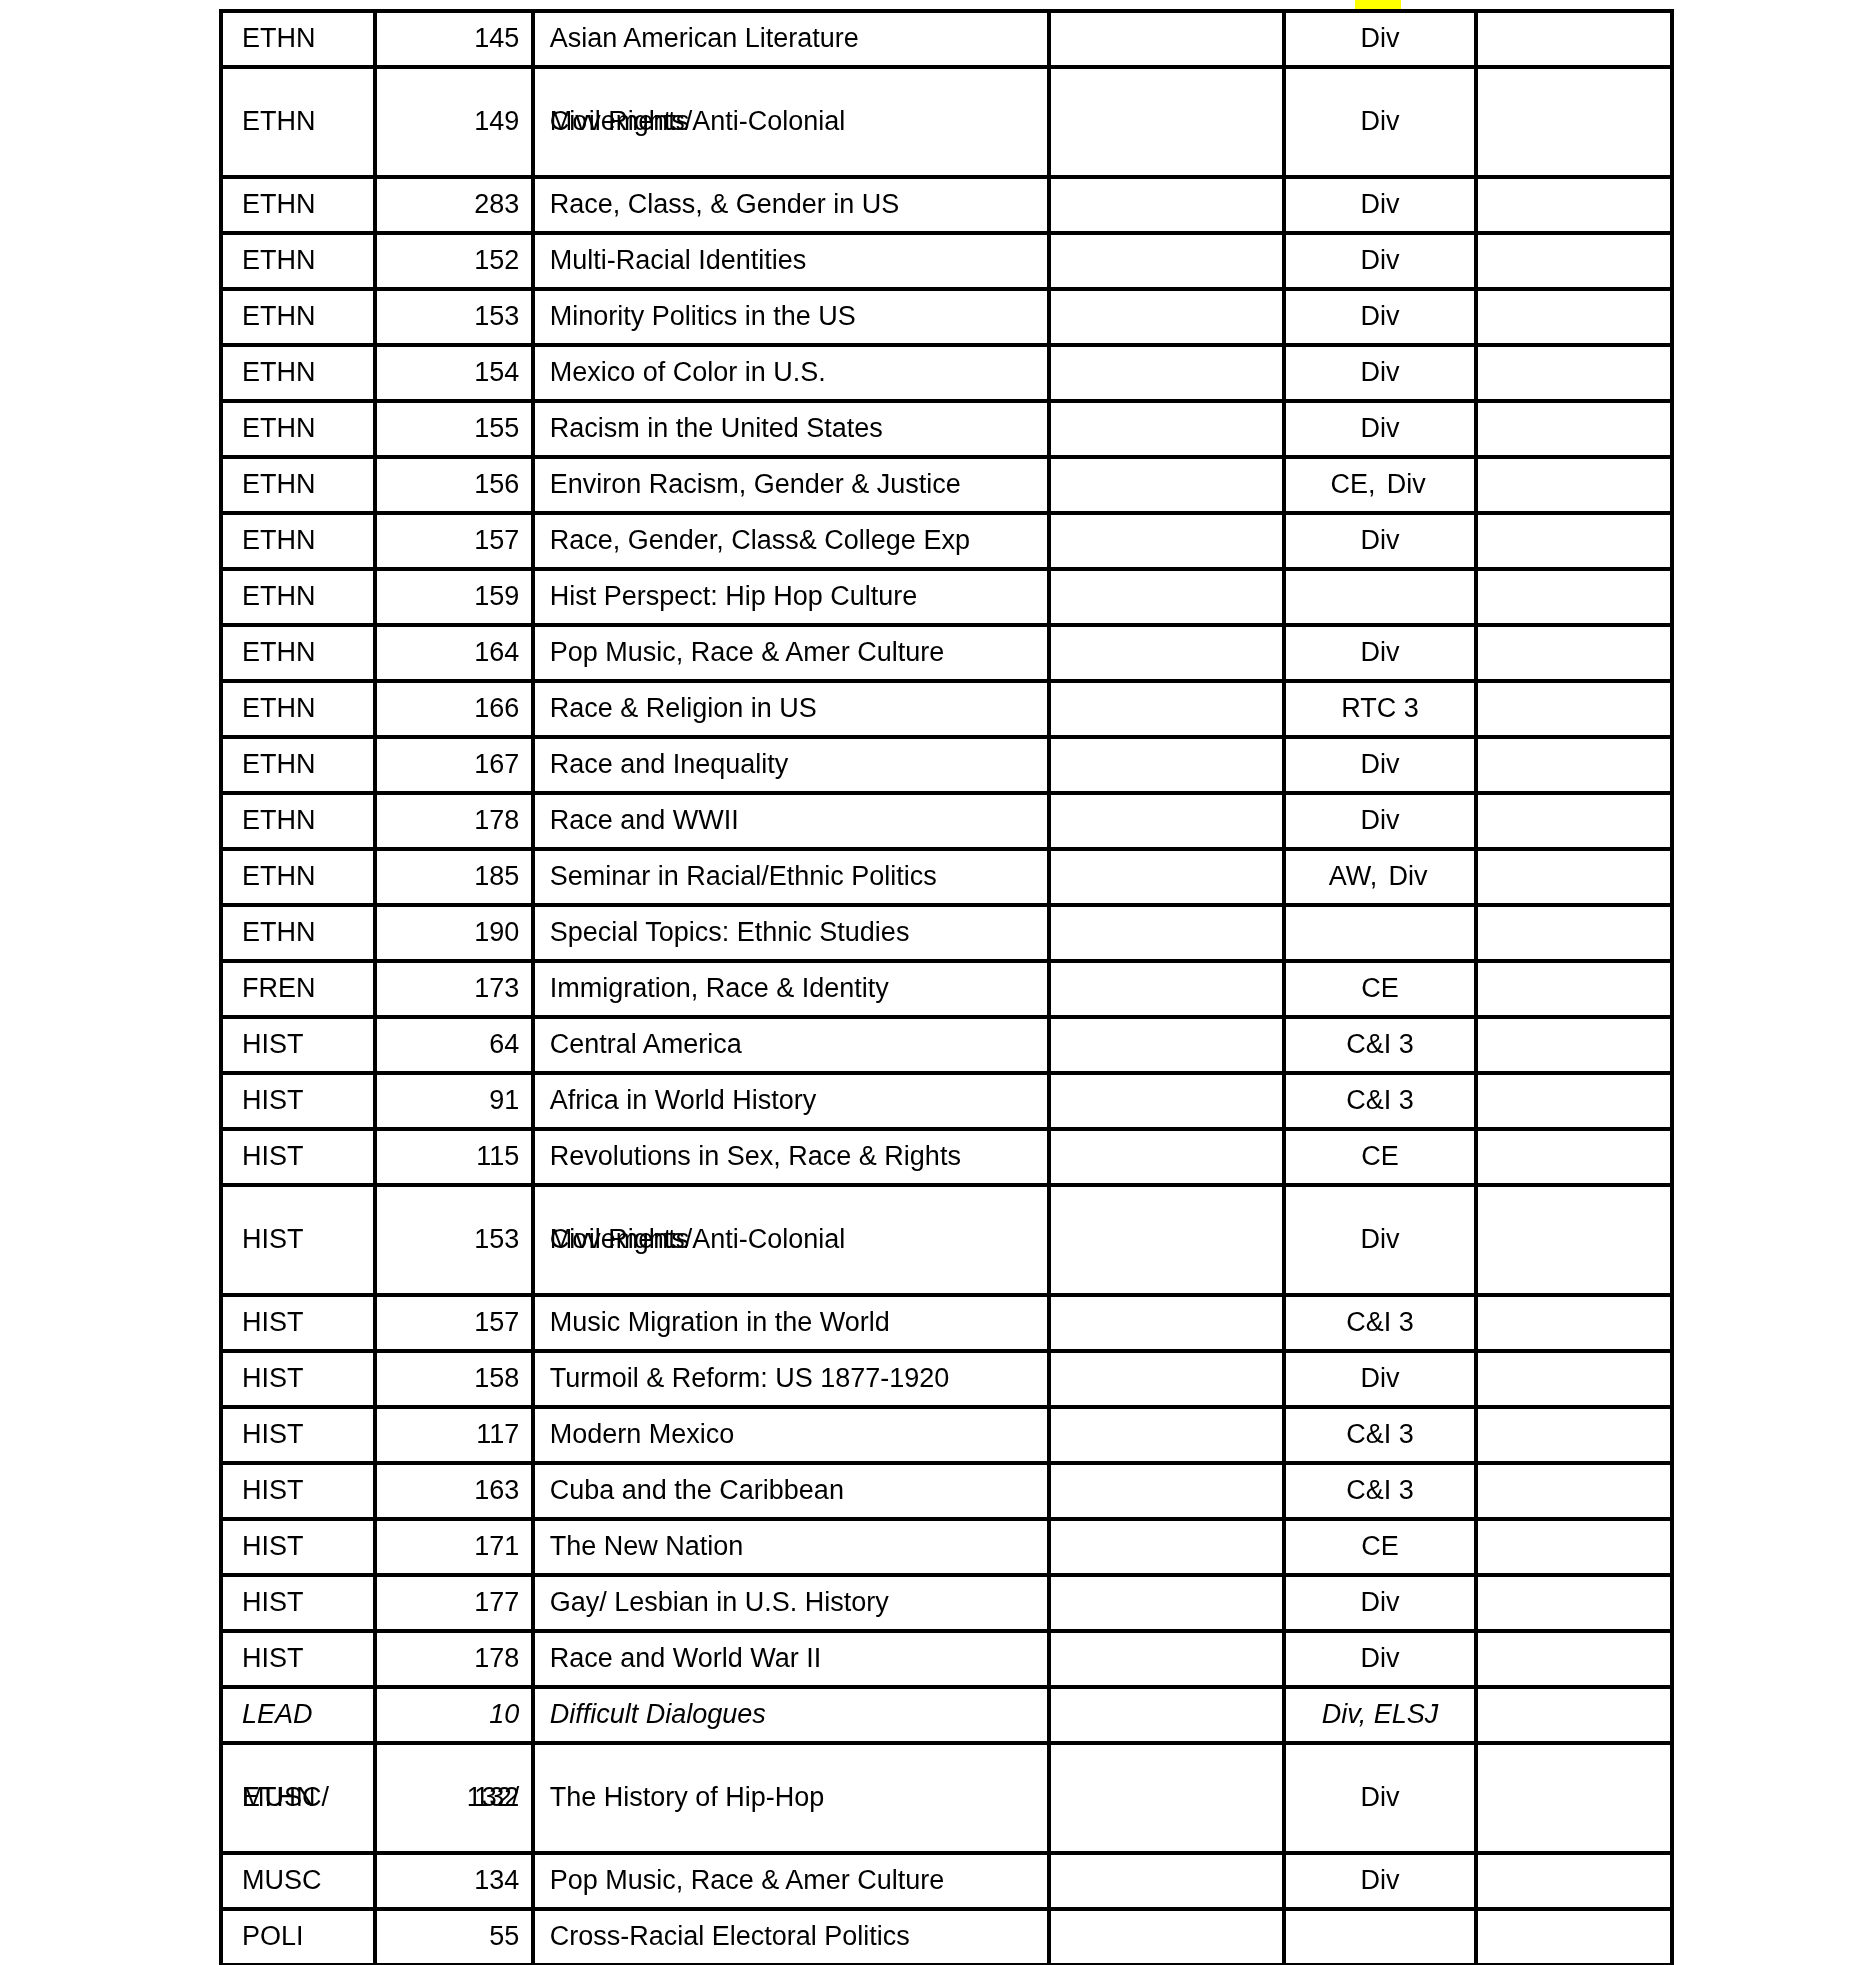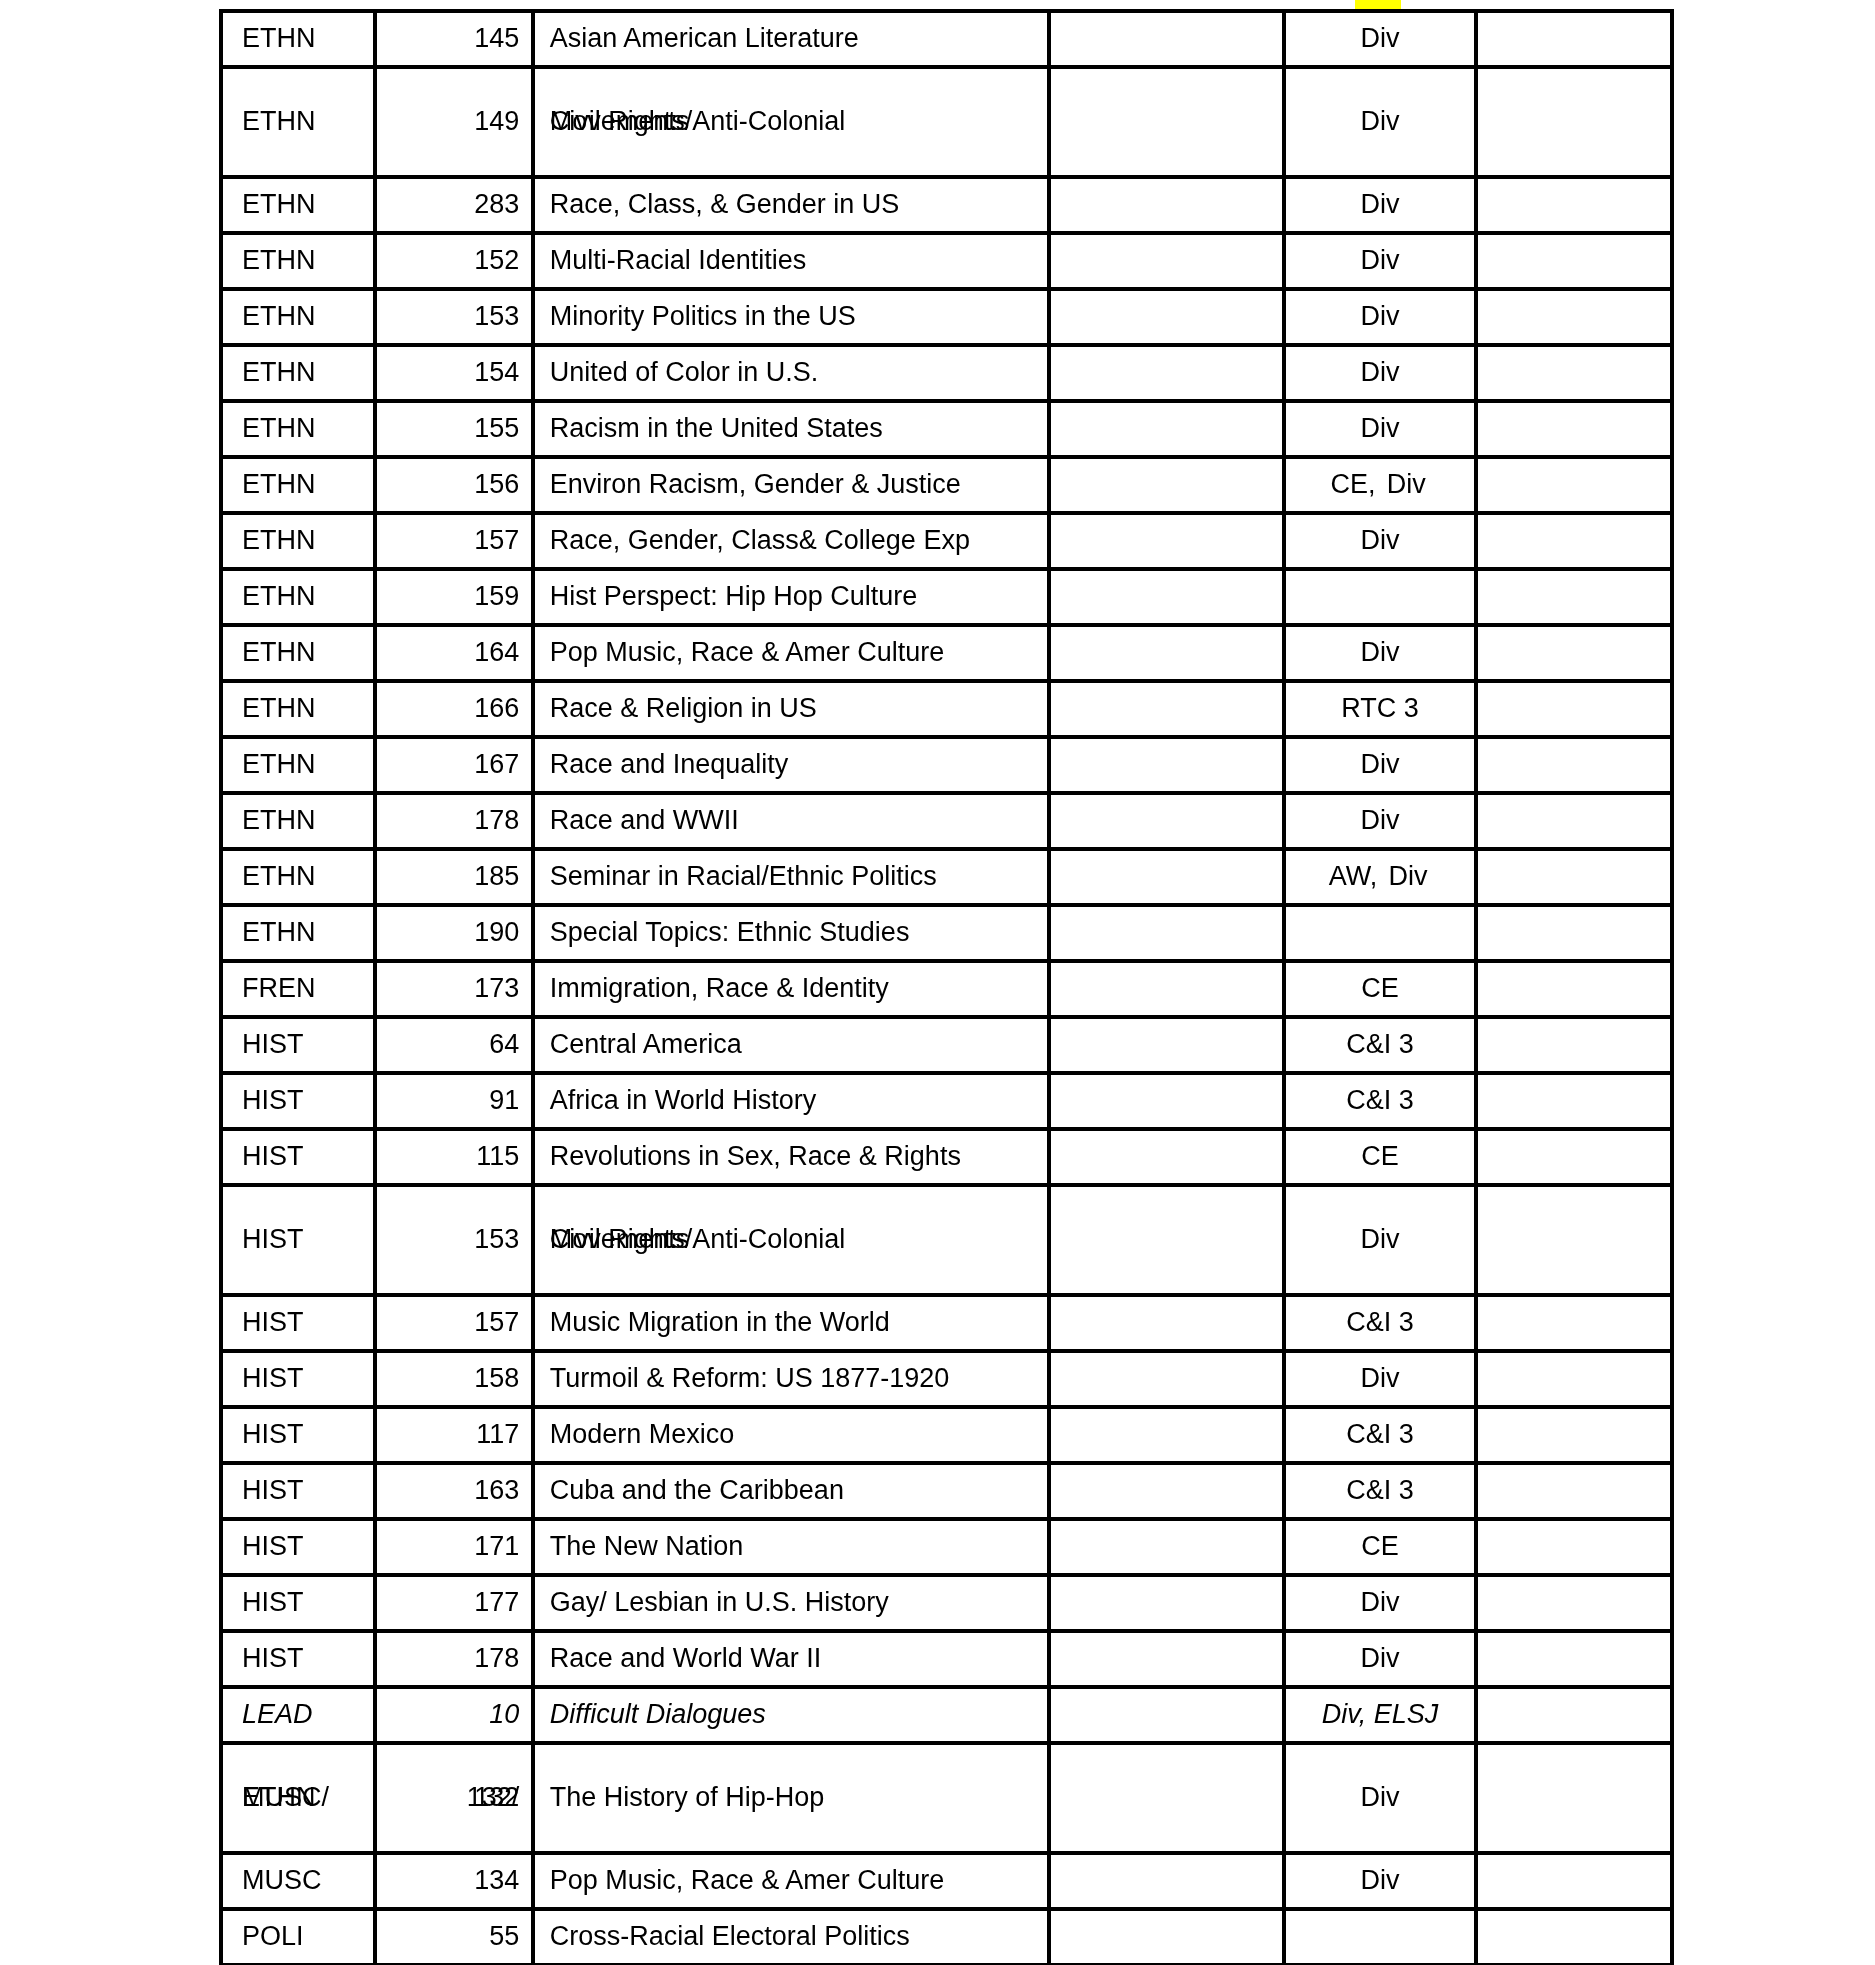--- a/index.html
+++ b/index.html
@@ -249,21 +249,21 @@
           <td class="c-num">
             <div class="cell">
               <div class="line">
                 <span class="seg">154</span>
               </div>
             </div>
           </td>
           <td class="c-title">
             <div class="cell">
               <div class="line">
-                <span class="seg">United of Color in U.S.</span>
+                <span class="seg">Mexico of Color in U.S.</span>
               </div>
             </div>
           </td>
           <td class="c-blank"></td>
           <td class="c-desig">
             <div class="cell">
               <div class="line">
                 <span class="seg hl">Div</span>
               </div>
             </div>

